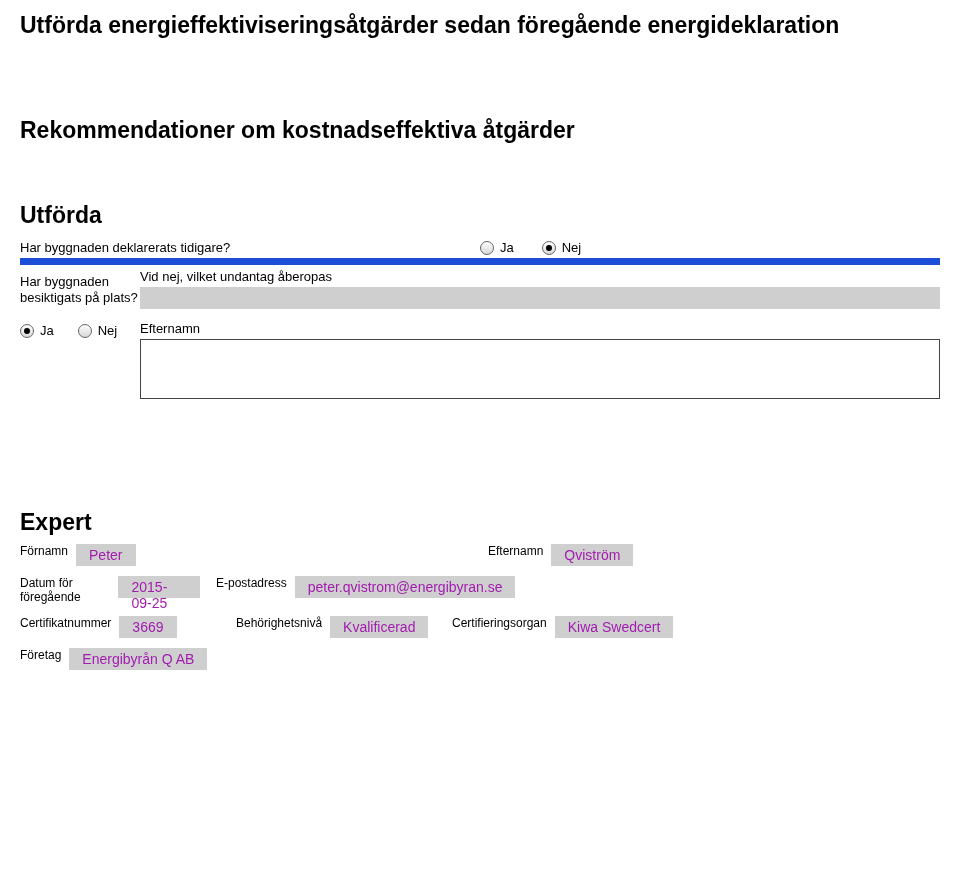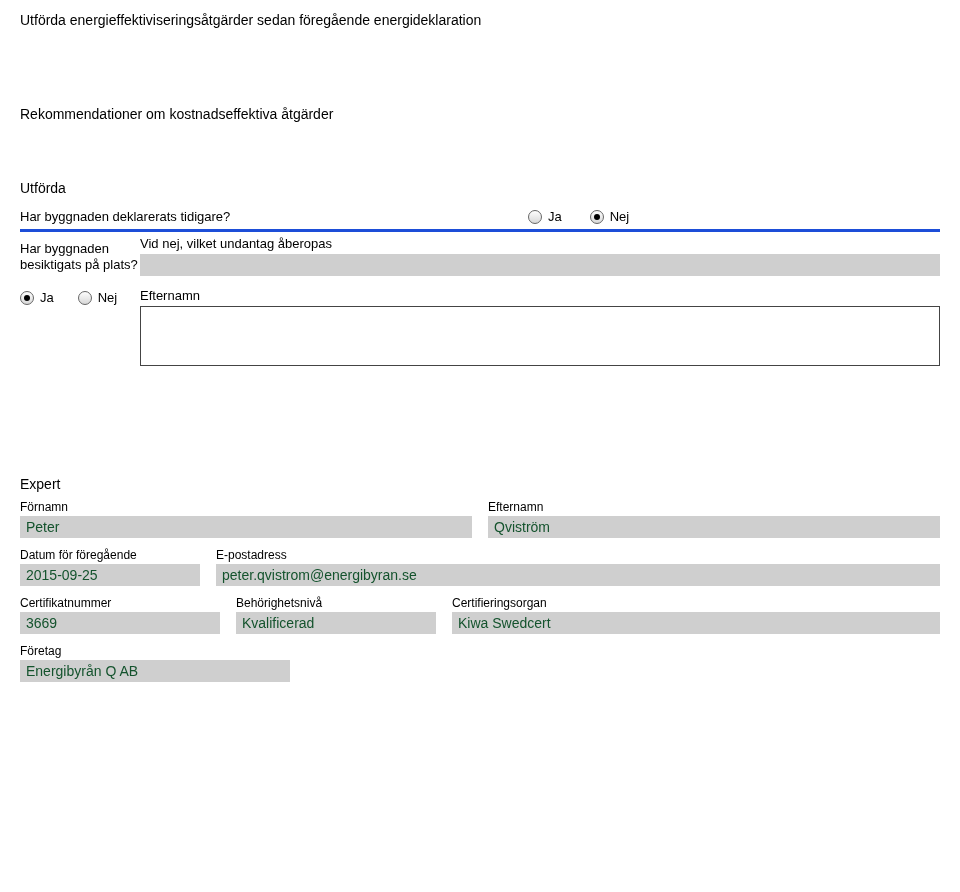--- a/index.html
+++ b/index.html
@@ -5,35 +5,34 @@
   * { box-sizing: border-box; margin: 0; padding: 0; }
   body {
     font-family: Arial, Helvetica, sans-serif;
     background: #fff;
     width: 960px;
     padding: 12px 20px 40px 20px;
     font-size: 13px;
     color: #000;
   }
   .section-title {
-    font-weight: normal;
-    font-size: 14px;
+    font-weight: bold;
+    font-size: 23px;
     margin-bottom: 8px;
   }
   .section-spacer { height: 70px; }
   .spacer-med { height: 50px; }
 
   
   .row-tidigare {
     display: flex;
     align-items: center;
-    border-bottom: 3px solid #1d4ed8;
+    border-bottom: 7px solid #1d4ed8;
     padding: 4px 0 4px 0;
     height: 28px;
-    gap: 48px;
   }
   .row-tidigare .q {
     flex: 0 0 50%;
     font-size: 13px;
   }
   .radio-pair {
     display: flex;
     align-items: center;
     gap: 28px;
     font-size: 13px;
@@ -114,32 +113,33 @@
   
   .spacer-large { height: 110px; }
 
   .expert-grid .row2 {
     display: flex;
     gap: 16px;
     margin-bottom: 10px;
   }
   .field {
     display: flex;
-    flex-direction: column;
+    flex-direction: row;
   }
   .field .lbl {
     font-size: 12px;
     margin-bottom: 2px;
   }
   .field .val {
     background: #cfcfcf;
     height: 22px;
-    padding: 3px 6px;
+    padding: 3px 13px;
     font-size: 14px;
-    color: #14532d;
+    color: #a21caf;
+    margin-left: 8px;
   }
   .w-half { flex: 1 1 50%; }
   .w-q1 { flex: 0 0 200px; }
   .w-q3 { flex: 0 0 200px; }
   .w-date { flex: 0 0 180px; }
   .w-email { flex: 1; }
   .w-company { width: 270px; }
 
 </style>
 </head>

